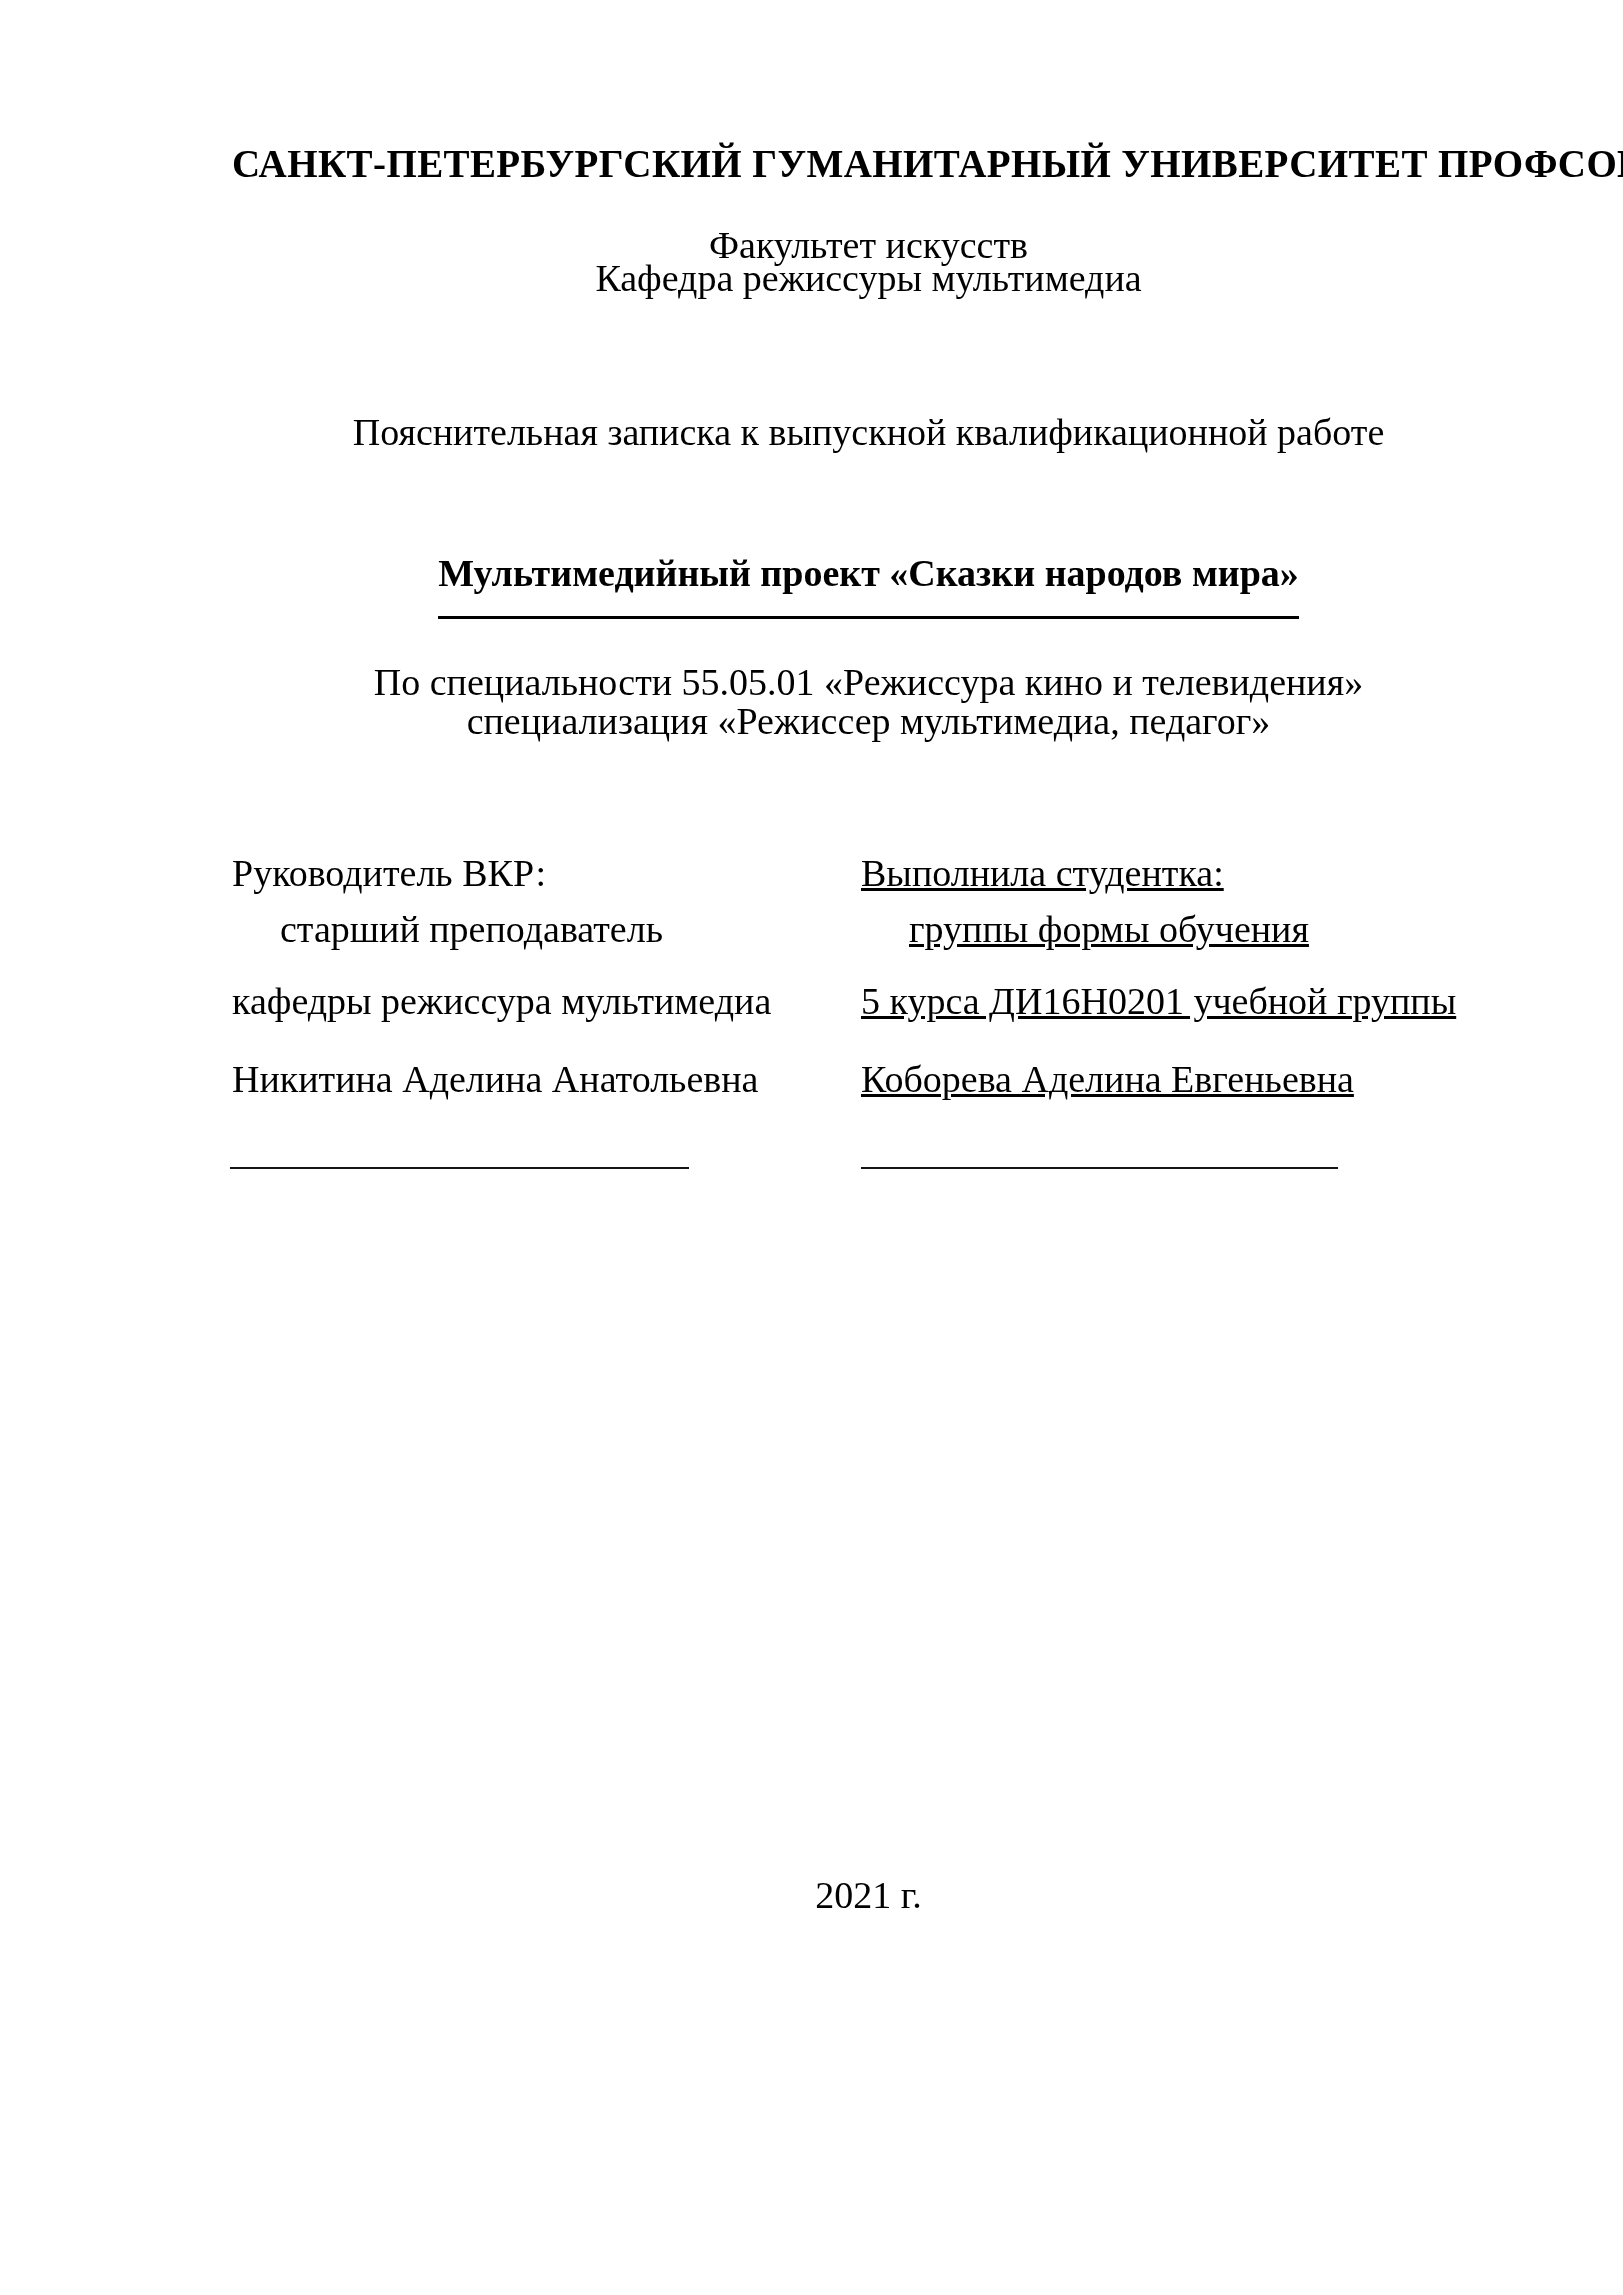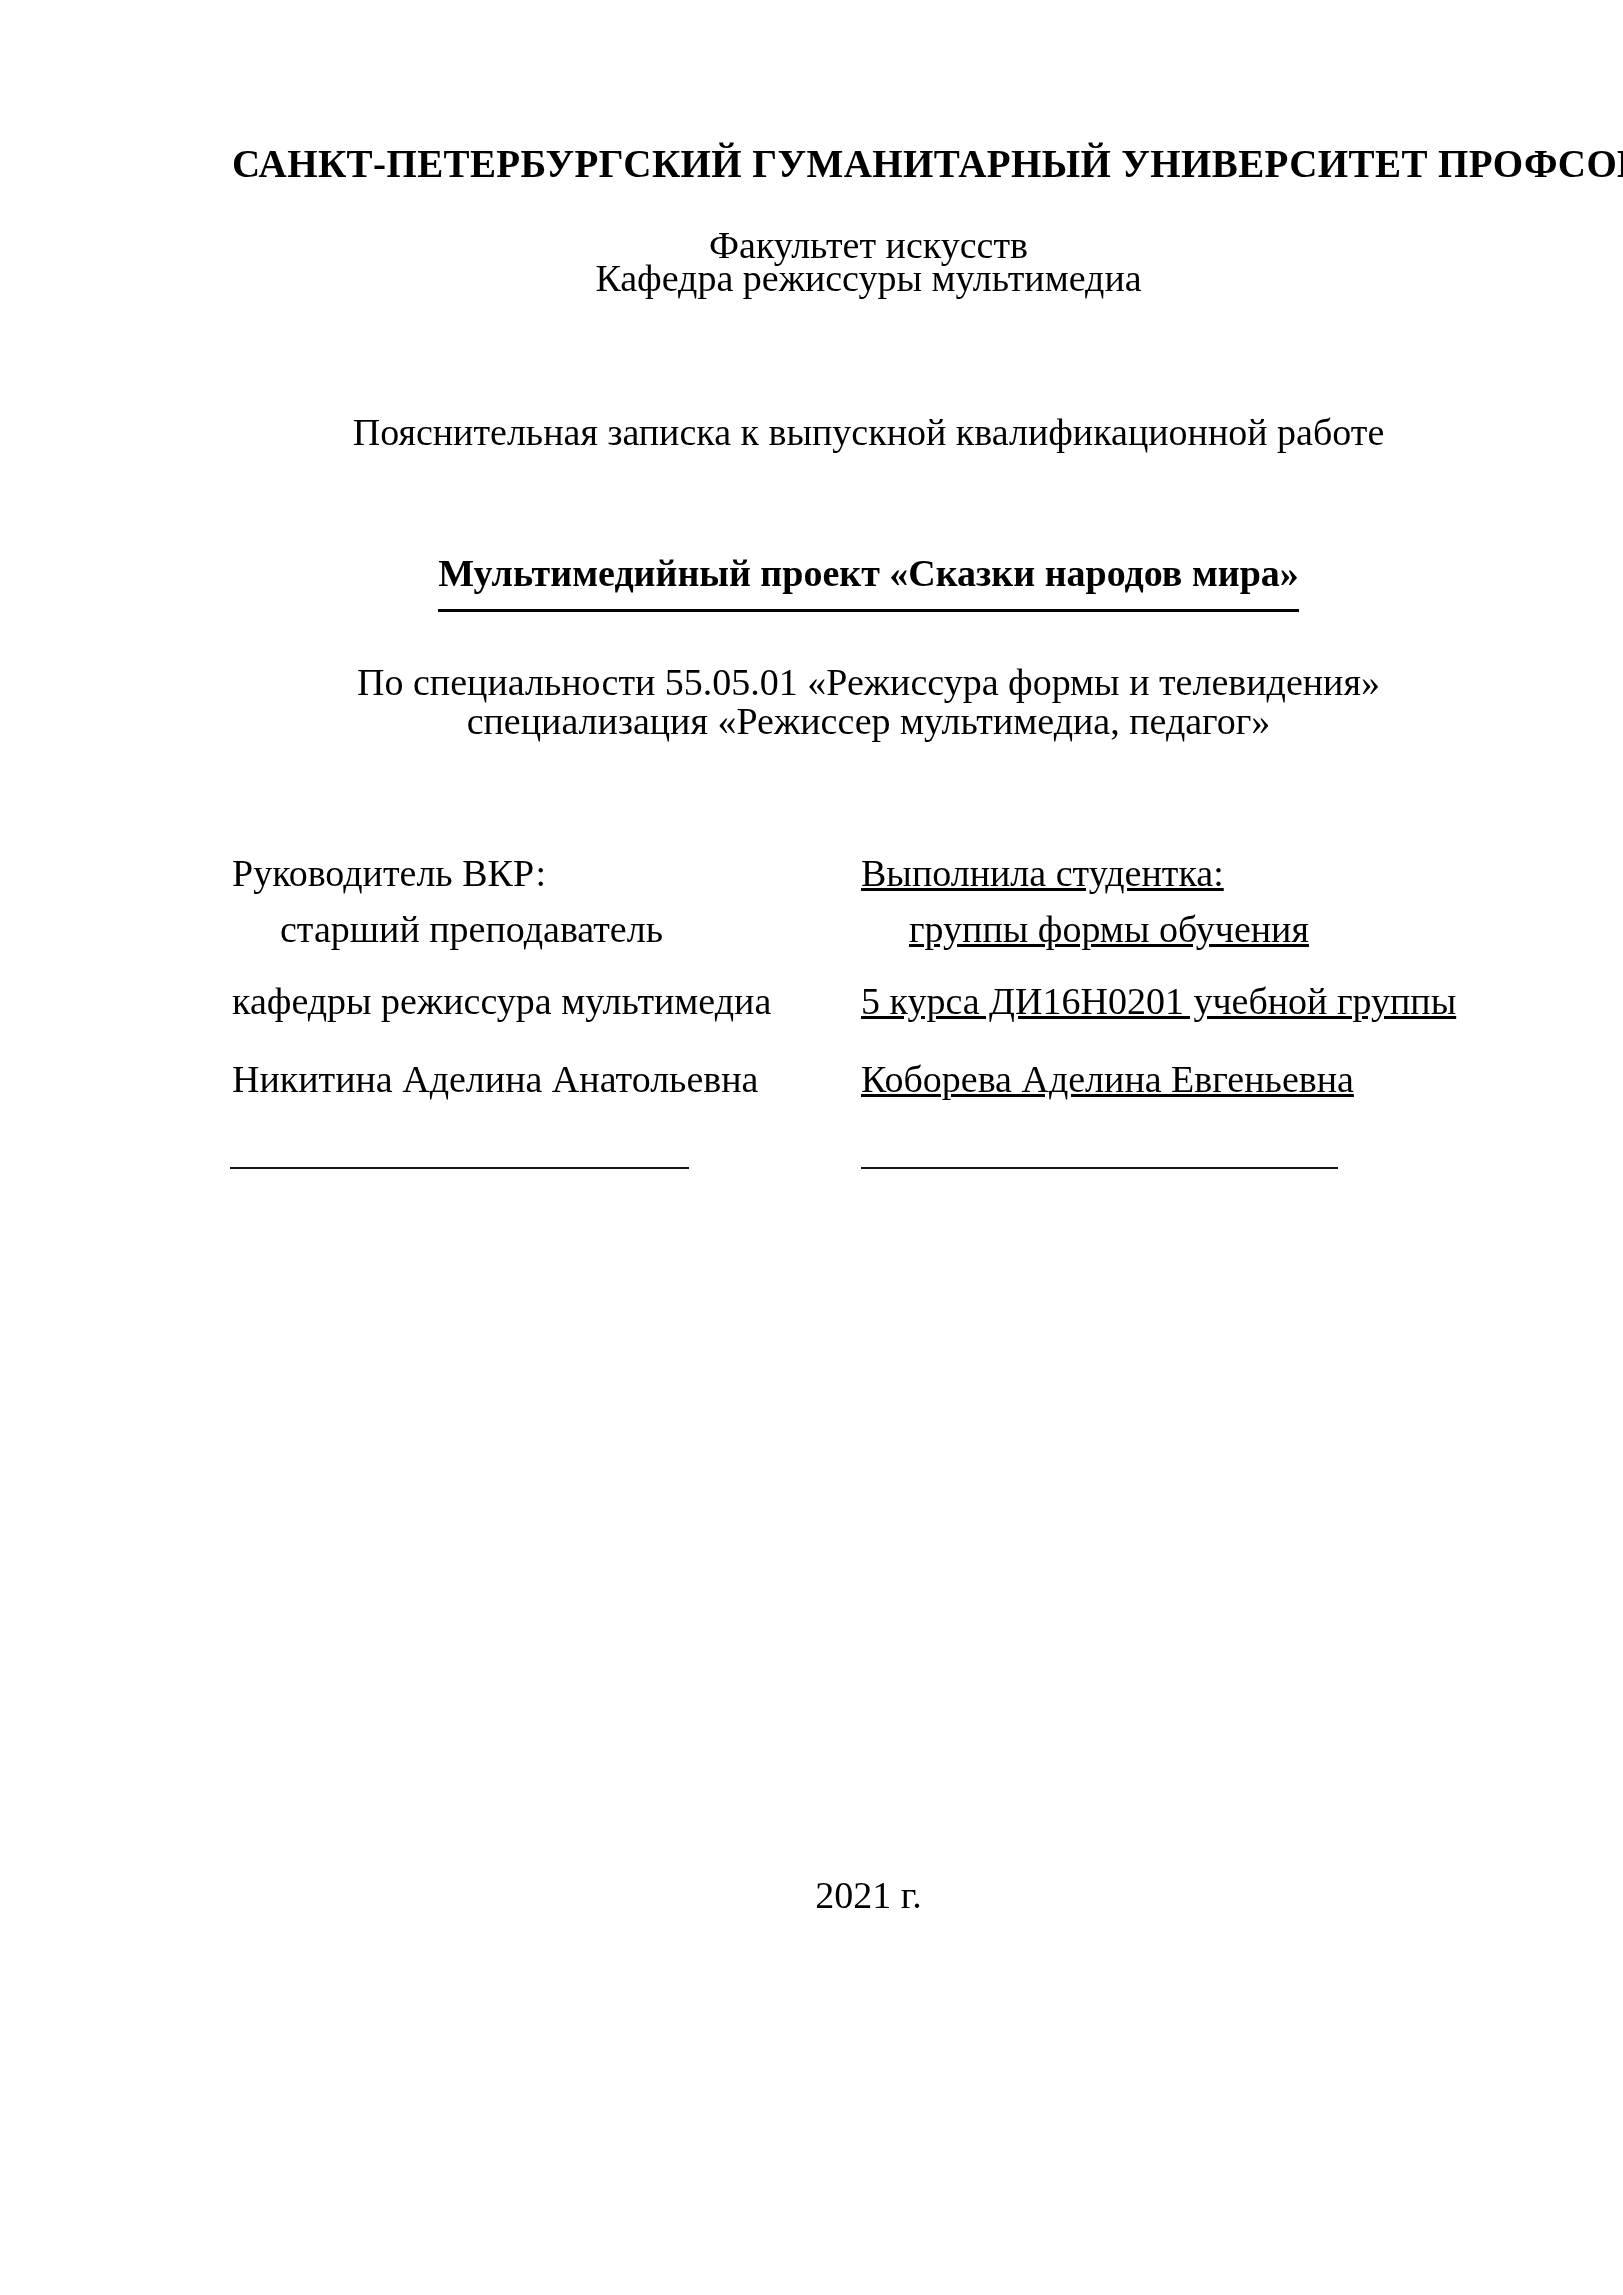--- a/index.html
+++ b/index.html
@@ -32,21 +32,21 @@
     font-size: 39px;
     letter-spacing: 0.4px;
   }
   .faculty   { top: 224px; }
   .dept      { top: 257px; }
   .note-line { top: 411px; }
   .project   { top: 552px; }
   .project .underlined {
     display: inline-block;
     border-bottom: 3.9px solid #000;
-    padding-bottom: 13px;
+    padding-bottom: 20px;
   }
   .spec1 { top: 661px; }
   .spec2 { top: 700px; }
   .city  { top: 1835px; }
   .year  { top: 1874px; }
 
   .cell {
     position: absolute;
     white-space: pre-wrap;
   }
@@ -76,21 +76,21 @@
   <div class="centered faculty">Факультет искусств</div>
 
   <div class="centered dept">Кафедра режиссуры мультимедиа</div>
 
   <div class="centered note-line">Пояснительная записка к выпускной квалификационной работе</div>
 
   <div class="centered bold project">
     <span class="underlined">Мультимедийный проект «Сказки народов мира»</span>
   </div>
 
-  <div class="centered spec1">По специальности 55.05.01 «Режиссура формы и телевидения»</div>
+  <div class="centered spec1">По специальности 55.05.01 «Режиссура кино и телевидения»</div>
 
   <div class="centered spec2">специализация «Режиссер мультимедиа, педагог»</div>
 
   <div class="cell col-left row1">Руководитель ВКР:</div>
   <div class="cell col-right row1">Выполнила студентка:</div>
 
   <div class="cell col-left row2">старший преподаватель</div>
   <div class="cell col-right row2">группы формы обучения</div>
 
   <div class="cell col-left row3">кафедры режиссура мультимедиа</div>

